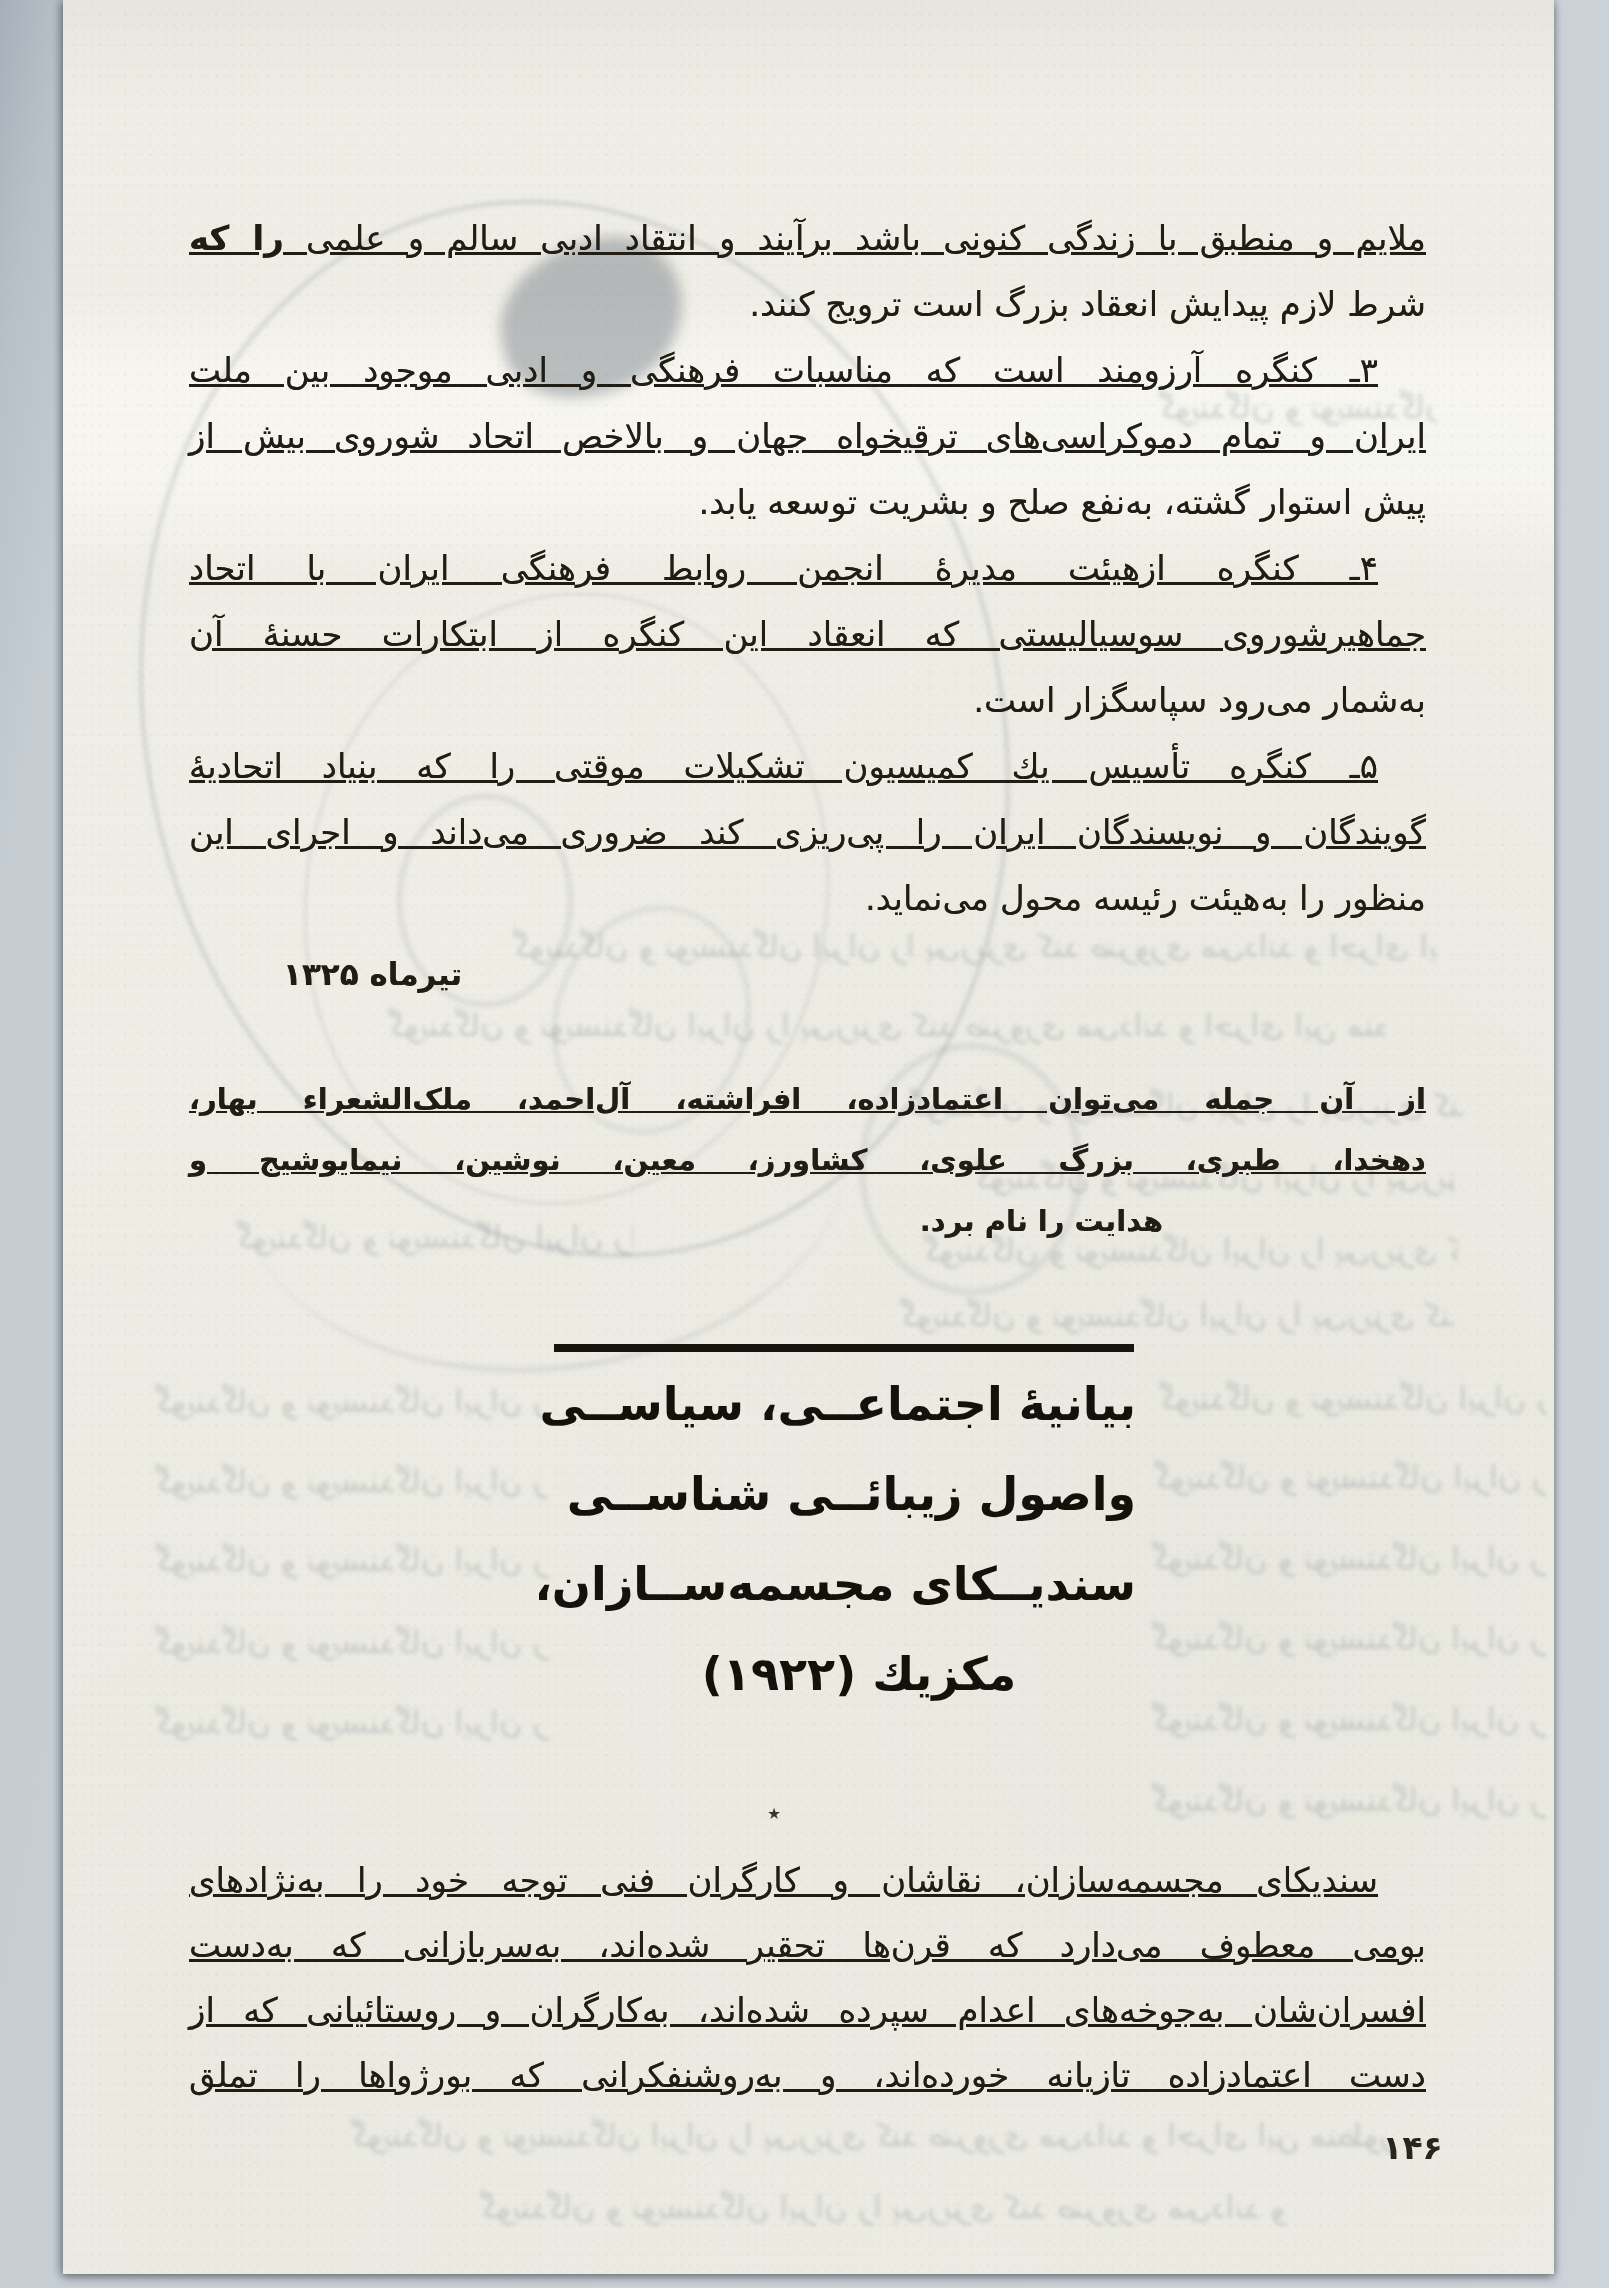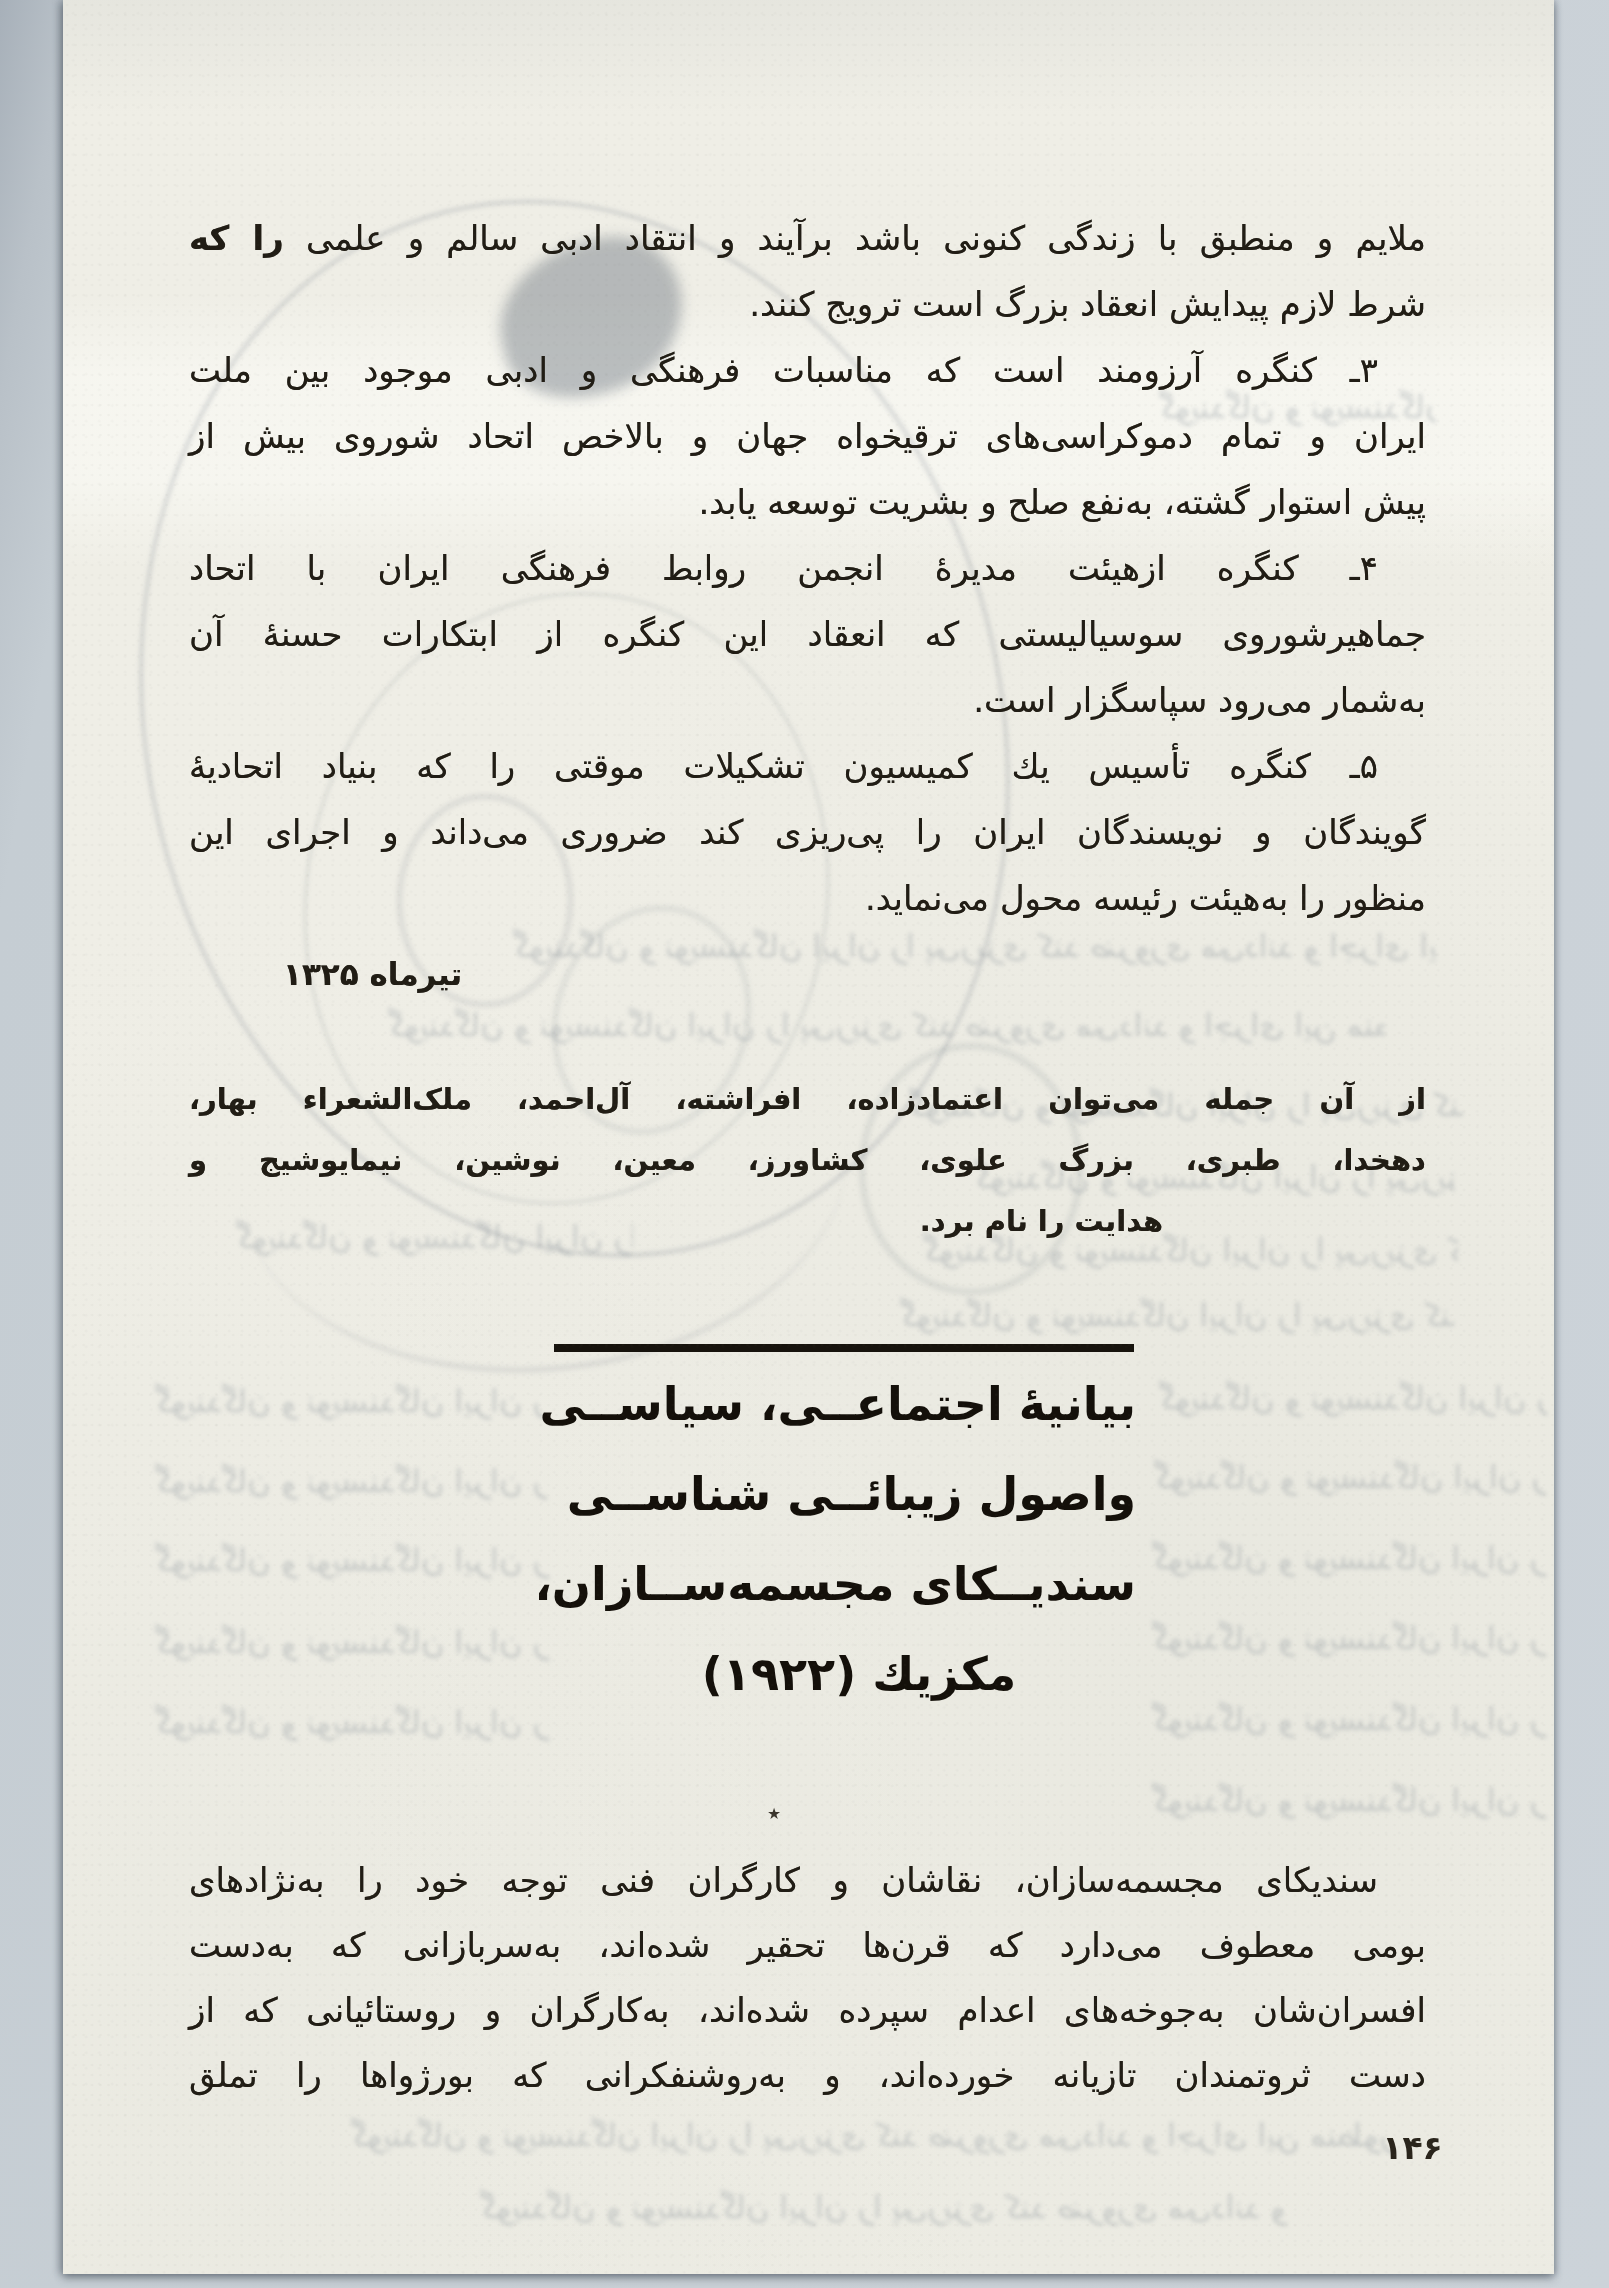--- a/index.html
+++ b/index.html
@@ -39,21 +39,21 @@
   .stamp .ring2{position:absolute;left:242px;top:591px;width:517px;height:609px;border:3.7px solid rgba(124,133,142,.20);border-radius:50%;transform:rotate(10deg);filter:blur(2.3px);}
   .stamp .blob{position:absolute;left:436px;top:242px;width:185px;height:152px;background:rgba(88,98,110,.38);border-radius:62% 38% 55% 45%/55% 45% 60% 40%;filter:blur(6.5px);transform:rotate(-12deg);}
   .stamp .sw1{position:absolute;left:334px;top:794px;width:166px;height:203px;border:5.5px solid rgba(120,128,136,.18);border-radius:50%;filter:blur(2.8px);}
   .stamp .sw2{position:absolute;left:491px;top:904px;width:185px;height:222px;border:5.5px solid rgba(120,128,136,.16);border-radius:50%;filter:blur(2.8px);transform:rotate(18deg);}
   .stamp .sw3{position:absolute;left:796px;top:1043px;width:212px;height:240px;border:6.5px solid rgba(120,128,136,.16);border-radius:50%;filter:blur(2.8px);}
   .stamp .arc{position:absolute;left:177px;top:969px;width:609px;height:397px;border:none;border-bottom:5.5px solid rgba(120,128,136,.18);border-radius:50%;filter:blur(2.8px);transform:rotate(-6deg);}
   
   .ink{color:#211d15;text-shadow:0 0 0.6px rgba(33,29,21,.75);}
   .main{position:absolute;left:126px;top:205px;width:1237px;font-size:34px;}
   .main > div{height:66px;line-height:66px;}
-  .jl{text-align:justify;text-align-last:justify;}
+  .jl{text-align:justify;text-align-last:justify;text-decoration:underline;}
   .end{text-align:right;text-align-last:right;}
   .ind{text-indent:48px;}
   .b{font-weight:bold;}
   .date{position:absolute;left:220px;top:956px;font-size:31px;font-weight:bold;}
   .note{position:absolute;left:126px;top:1069px;width:1237px;font-size:29px;font-weight:bold;}
   .note > div{height:61px;line-height:61px;}
   .note .last{padding-right:263px;text-align:right;text-align-last:right;}
   .divider{position:absolute;left:491px;top:1344px;width:580px;height:8.3px;background:#17130d;}
   .headings{position:absolute;left:519px;top:1359px;width:554px;font-size:46px;font-weight:bold;text-align:center;color:#14100a;}
   .headings > div{height:90px;line-height:90px;white-space:nowrap;}
@@ -130,20 +130,20 @@
       <div>سندیــکای مجسمه‌ســازان،</div>
       <div>مکزیك (۱۹۲۲)</div>
     </div>
 
     <div class="star">٭</div>
 
     <div class="body2 rtl ink">
       <div class="jl ind">سندیکای مجسمه‌سازان، نقاشان و کارگران فنی توجه خود را به‌نژادهای</div>
       <div class="jl">بومی معطوف می‌دارد که قرن‌ها تحقیر شده‌اند، به‌سربازانی که به‌دست</div>
       <div class="jl">افسران‌شان به‌جوخه‌های اعدام سپرده شده‌اند، به‌کارگران و روستائیانی که از</div>
-      <div class="jl">دست ثروتمندان تازیانه خورده‌اند، و به‌روشنفکرانی که بورژواها را تملق</div>
+      <div class="jl">دست اعتمادزاده تازیانه خورده‌اند، و به‌روشنفکرانی که بورژواها را تملق</div>
     </div>
 
     <div class="pagenum rtl">۱۴۶</div>
 
   </div>
 </div>
 
 
 </body></html>

